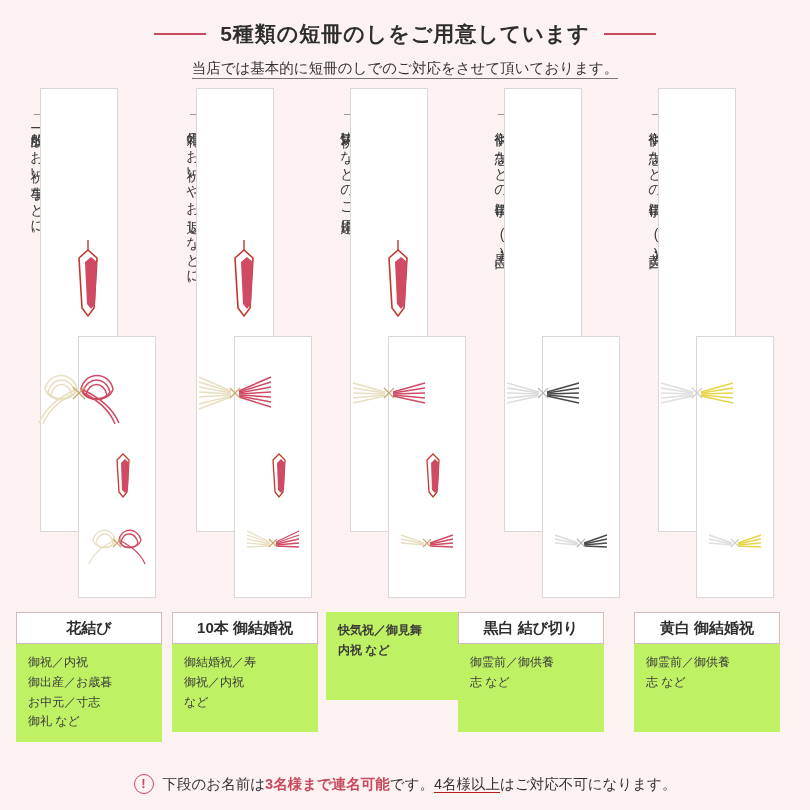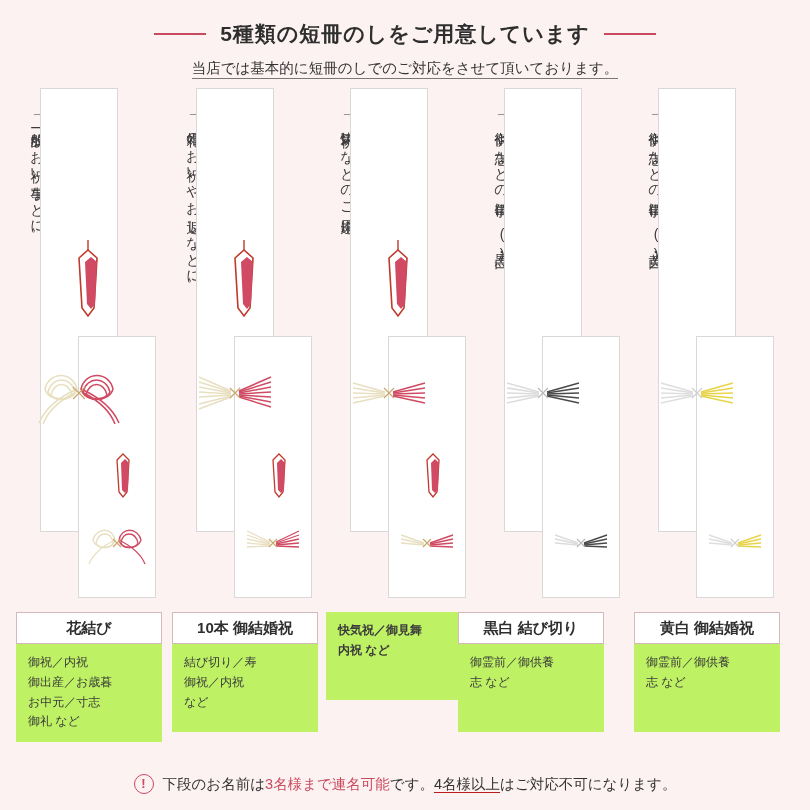--- a/index.html
+++ b/index.html
@@ -104,21 +104,21 @@
     display:flex; align-items:center; justify-content:center; gap:9px;
     font-size:14.5px; color:#333;
   }
   .excl {
     width:20px; height:20px; border-radius:50%;
     border:1.6px solid #c94a5e; color:#c94a5e;
     font-size:13px; font-weight:bold; line-height:18px; text-align:center;
     flex:none;
   }
   .note u { text-decoration:none; border-bottom:1px solid #b91c1c; }
-  .note .red { color:#c94a5e; font-weight:normal; }
+  .note .red { color:#c94a5e; font-weight:bold; }
 </style>
 </head>
 <body>
 
 <div class="page">
 
   <div class="title-row">
     <div class="title-rule"></div>
     <div class="title-text">5種類の短冊のしをご用意しています</div>
     <div class="title-rule"></div>
@@ -368,21 +368,21 @@
   <div class="legend">
     <div class="lg lg0">
       <div class="lg-head">花結び</div>
       <div class="lg-body" style="white-space:pre-line;">御祝／内祝
 御出産／お歳暮
 お中元／寸志
 御礼 など</div>
     </div>
     <div class="lg lg1">
       <div class="lg-head">10本 御結婚祝</div>
-      <div class="lg-body" style="white-space:pre-line;">結び切り／寿
+      <div class="lg-body" style="white-space:pre-line;">御結婚祝／寿
 御祝／内祝
 など</div>
     </div>
     <div class="lg lg2">
       <div class="lg-body" style="white-space:pre-line;font-weight:bold;">快気祝／御見舞
 内祝 など</div>
     </div>
     <div class="lg lg3">
       <div class="lg-head">黒白 結び切り</div>
       <div class="lg-body" style="white-space:pre-line;">御霊前／御供養

